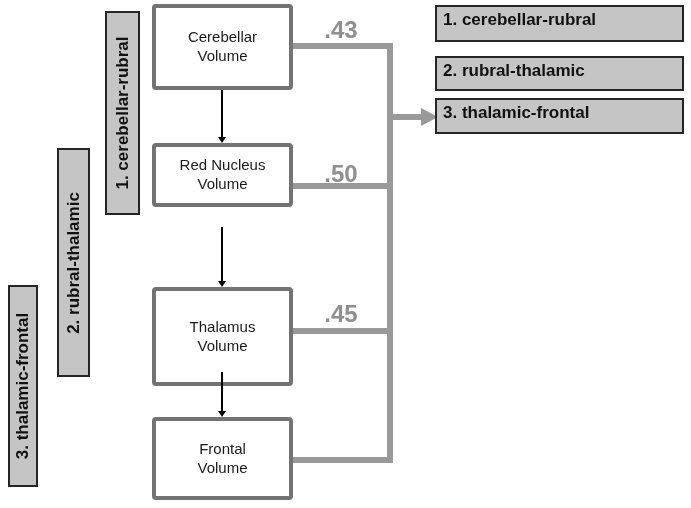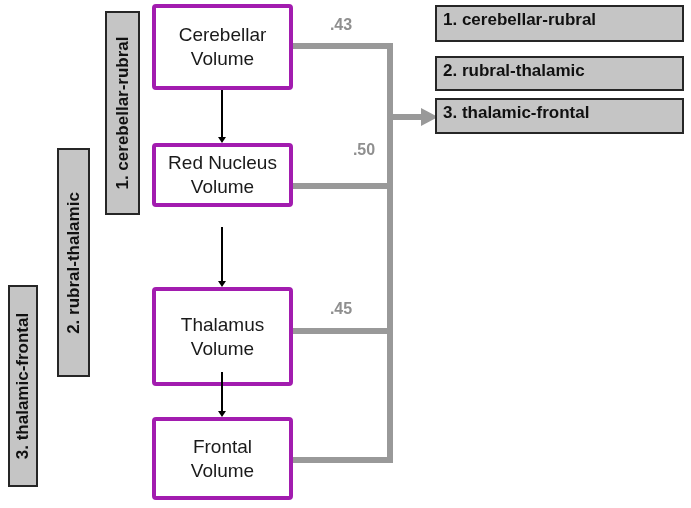--- a/index.html
+++ b/index.html
@@ -12,27 +12,27 @@
     overflow: hidden;
   }
 
   
   .node {
     position: absolute;
     left: 152px;
     width: 141px;
     box-sizing: border-box;
     background: #ffffff;
-    border: 4px solid #a21caf;
+    border: 4px solid #737373;
     border-radius: 4px;
     display: flex;
     align-items: center;
     justify-content: center;
     text-align: center;
-    font-size: 19px;
+    font-size: 15px;
     line-height: 1.25;
     color: #1a1a1a;
     white-space: pre-line;
   }
   .node-a { top: 4px;   height: 86px; }
   .node-b { top: 143px; height: 64px; }
   .node-c { top: 287px; height: 99px; }
   .node-d { top: 417px; height: 83px; }
 
   
@@ -70,26 +70,26 @@
     border-bottom: 9px solid transparent;
     border-left: 17px solid #999999;
   }
 
   
   .pval {
     position: absolute;
     left: 293px;
     width: 96px;
     text-align: center;
-    font-size: 16px;
+    font-size: 24px;
     font-weight: bold;
     color: #8f8f8f;
   }
   .pv1 { top: 16px; }
-  .pv2 { top: 141px; padding-left: 23px; }
+  .pv2 { top: 160px; }
   .pv3 { top: 300px; }
   .pv4 { top: 430px; }
 
   
   .vlabel {
     position: absolute;
     box-sizing: border-box;
     background: #c5c5c5;
     border: 2px solid #262626;
     display: flex;

